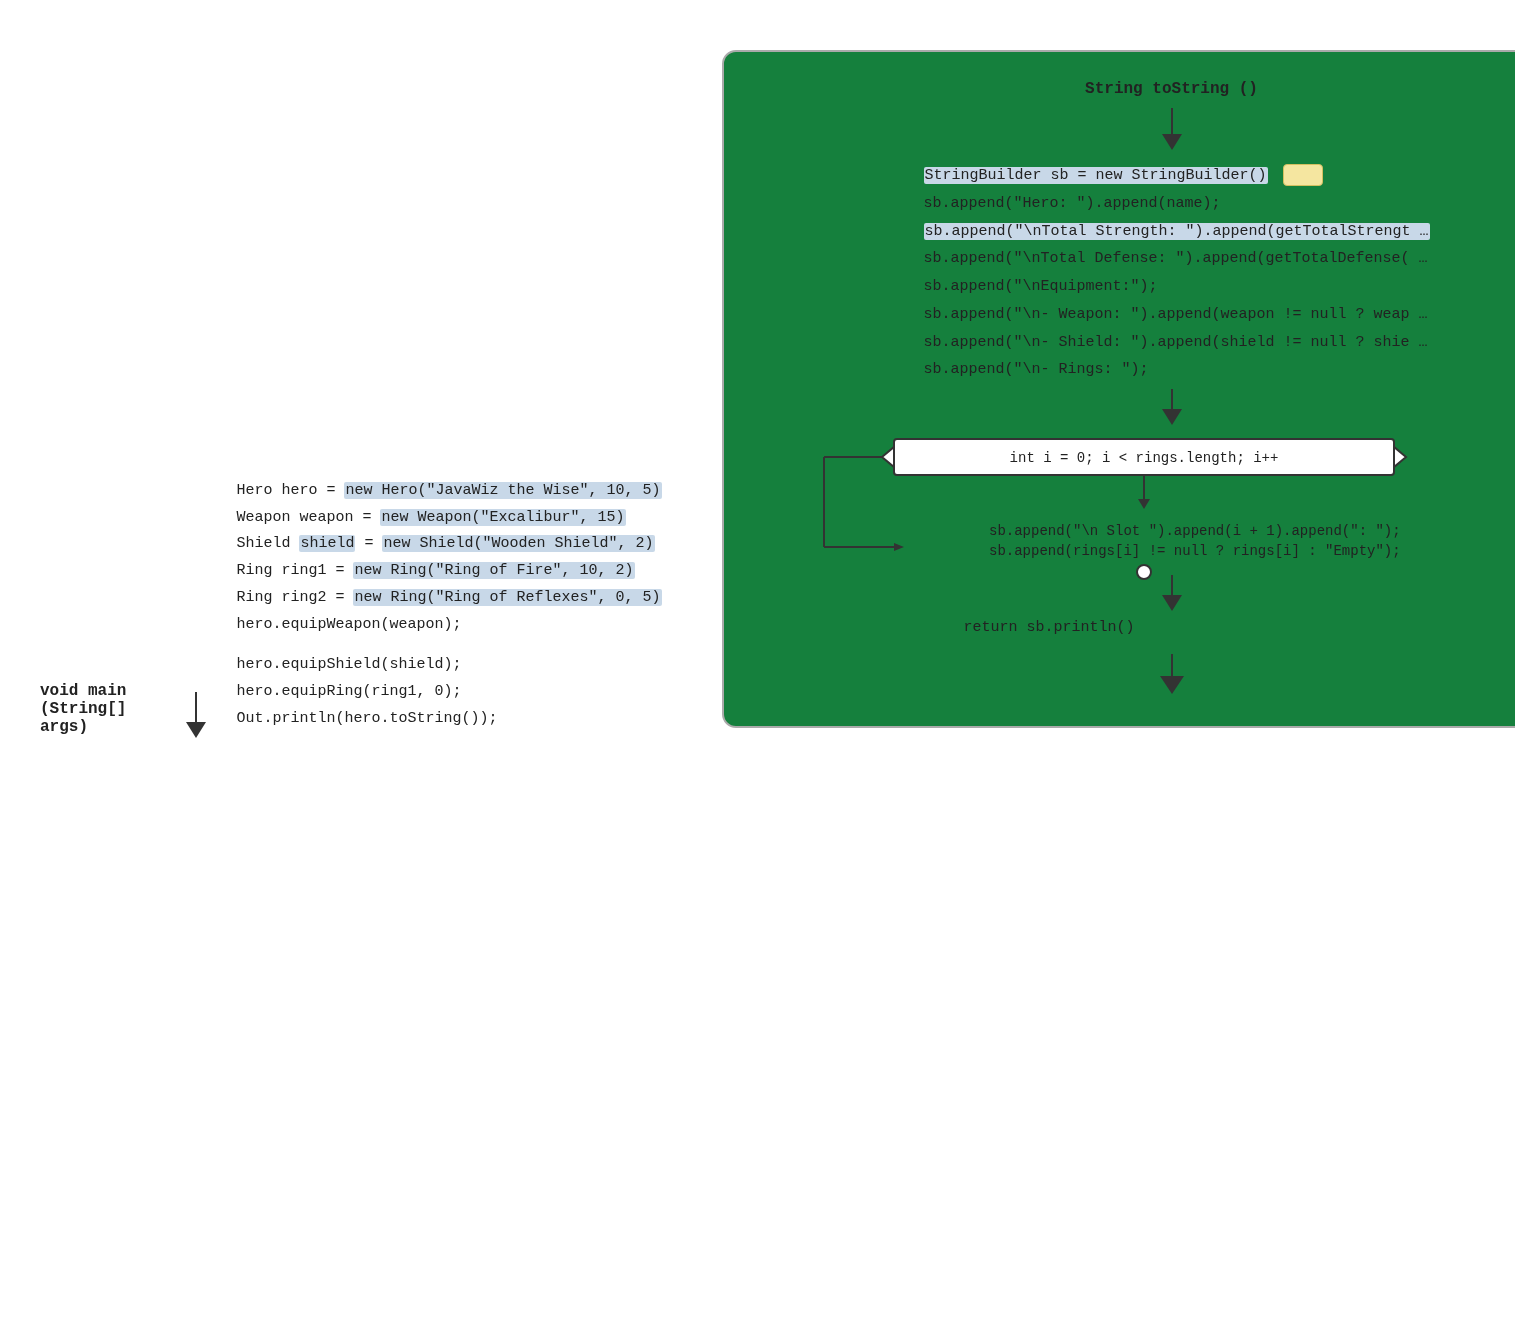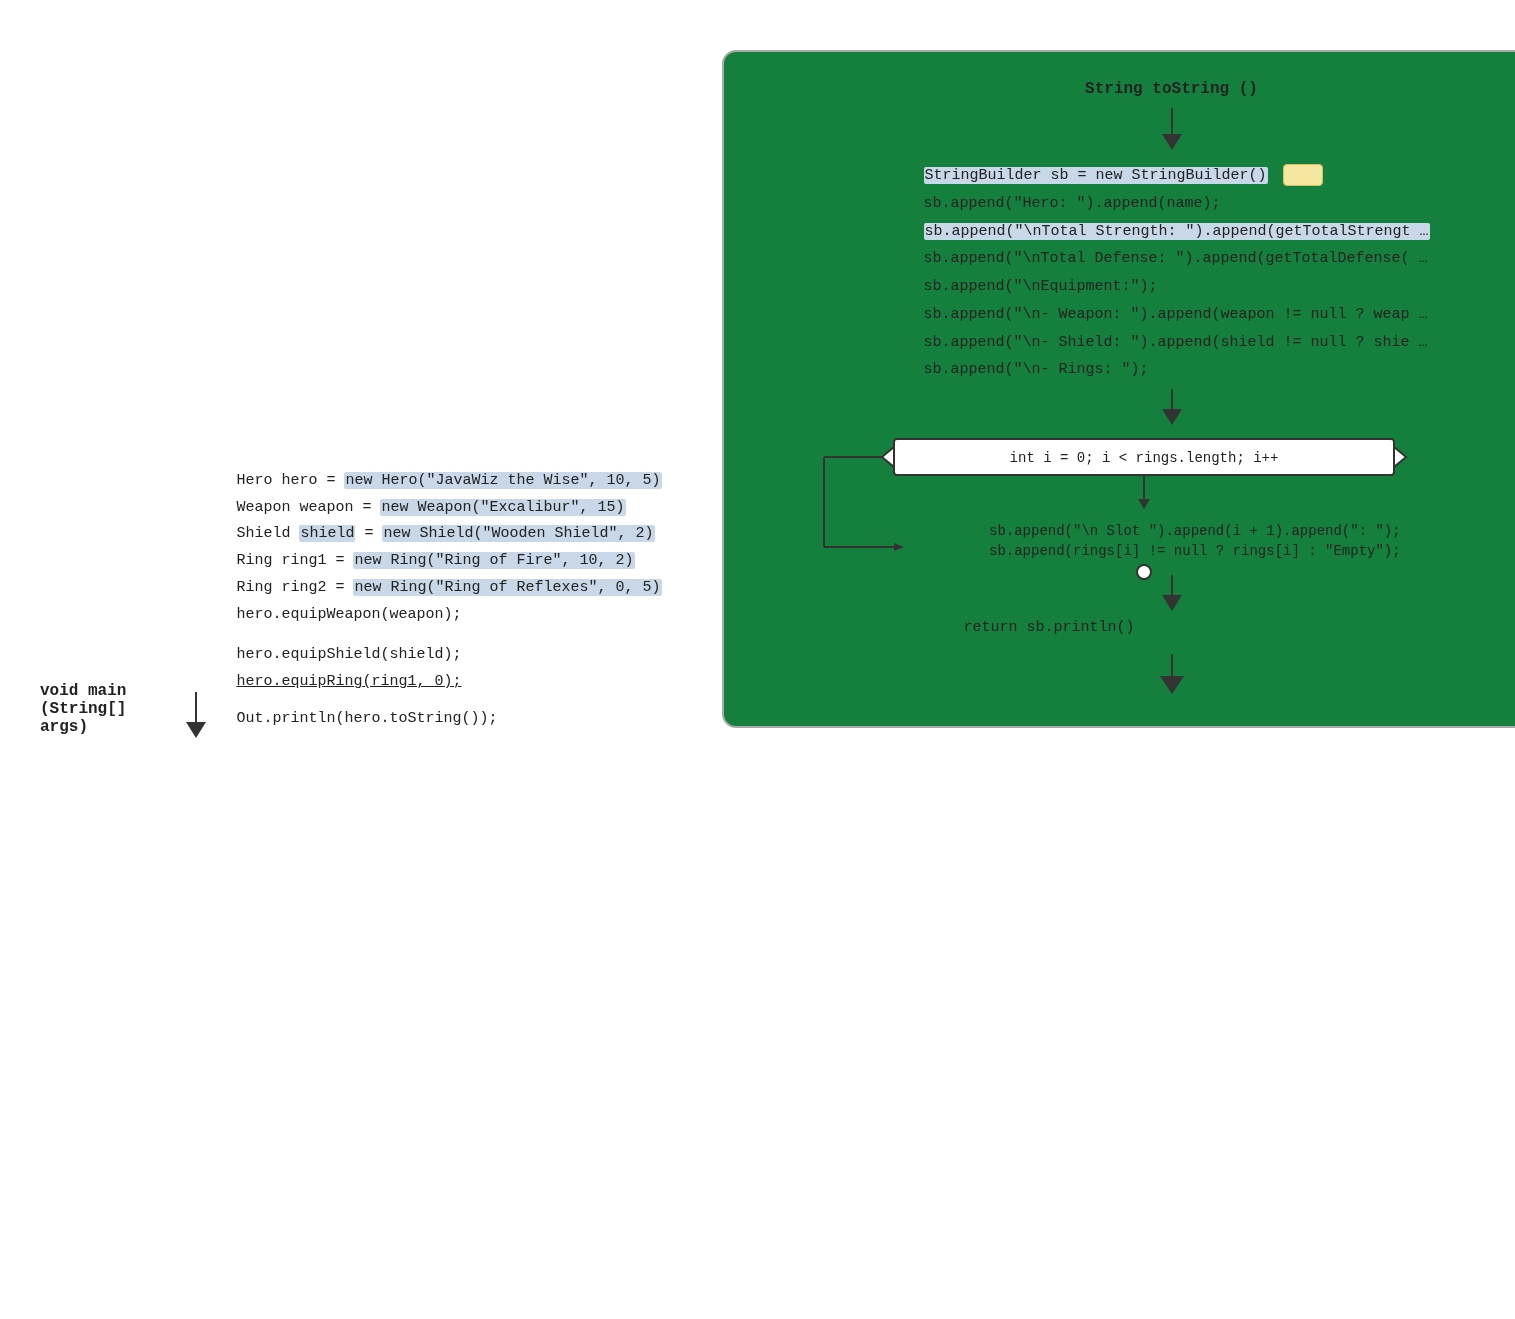--- a/index.html
+++ b/index.html
@@ -150,21 +150,21 @@
     </div>
 
     <div style="margin-bottom:16px;">
       <span class="code-text">hero.equipWeapon(weapon);</span>
     </div>
 
     <div style="margin-bottom:2px;">
       <span class="code-text">hero.equipShield(shield);</span>
     </div>
 
-    <div style="margin-bottom:12px;text-decoration:underline;">
+    <div style="margin-bottom:2px;">
       <span class="code-text">hero.equipRing(ring1, 0);</span>
     </div>
 
 
     <div style="margin-bottom:16px;">
       <span class="code-text">Out.println(hero.toString());</span>
     </div>
   </div>
 
   <div class="inner-box">

